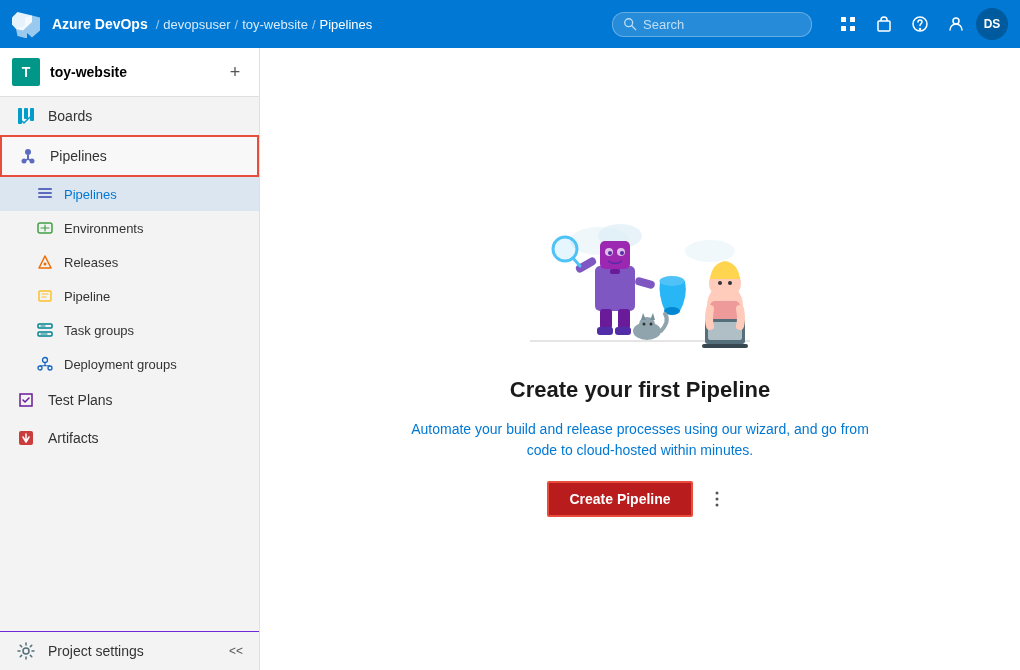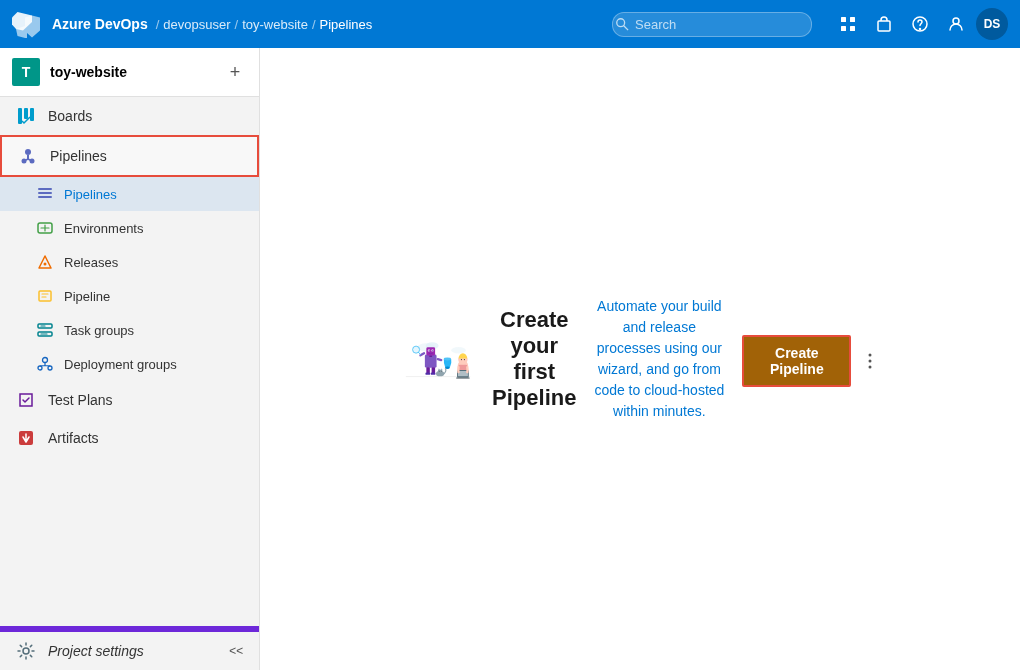--- a/index.html
+++ b/index.html
@@ -36,21 +36,21 @@
     .top-nav .breadcrumb span { color: rgba(255,255,255,0.6); }
     .top-nav .breadcrumb a { color: rgba(255,255,255,0.85); text-decoration: none; }
     .top-nav .breadcrumb .current { color: #fff; }
     .search-bar {
       margin-left: auto;
       background: rgba(255,255,255,0.15);
       border: 1px solid rgba(255,255,255,0.3);
       border-radius: 12px;
       display: flex;
       align-items: center;
-      padding: 4px 2px;
+      padding: 4px 10px;
       gap: 6px;
       width: 200px;
     }
     .search-bar input {
       background: transparent;
       border: none;
       outline: none;
       color: #fff;
       font-size: 13px;
       width: 150px;
@@ -181,22 +181,21 @@
       width: 18px;
       height: 18px;
       display: flex;
       align-items: center;
       justify-content: center;
       flex-shrink: 0;
     }
 
     .sidebar-footer {
       margin-top: auto;
-      border-top: 6px solid #6d28d9;
-      font-style: italic;
+      border-top: 1px solid #6d28d9;
     }
     .sidebar-footer-item {
       display: flex;
       align-items: center;
       padding: 9px 16px;
       cursor: pointer;
       color: #333;
       font-size: 14px;
       gap: 12px;
     }
@@ -208,21 +207,21 @@
     .main-content {
       flex: 1;
       display: flex;
       align-items: center;
       justify-content: center;
       background: #fff;
     }
 
     .pipeline-empty {
       display: flex;
-      flex-direction: row;
+      flex-direction: column;
       align-items: center;
       gap: 16px;
       max-width: 480px;
       text-align: center;
     }
 
     .illustration {
       width: 260px;
       height: 160px;
     }
@@ -239,21 +238,21 @@
     }
     .pipeline-desc span { color: #0078d4; }
 
     .action-row {
       display: flex;
       align-items: center;
       gap: 8px;
       margin-top: 4px;
     }
     .create-pipeline-btn {
-      background: #a16207;
+      background: #b91c1c;
       color: #fff;
       border: none;
       padding: 8px 20px;
       font-size: 14px;
       font-weight: 600;
       cursor: pointer;
       border-radius: 2px;
       border: 2px solid #e74c3c;
     }
 

